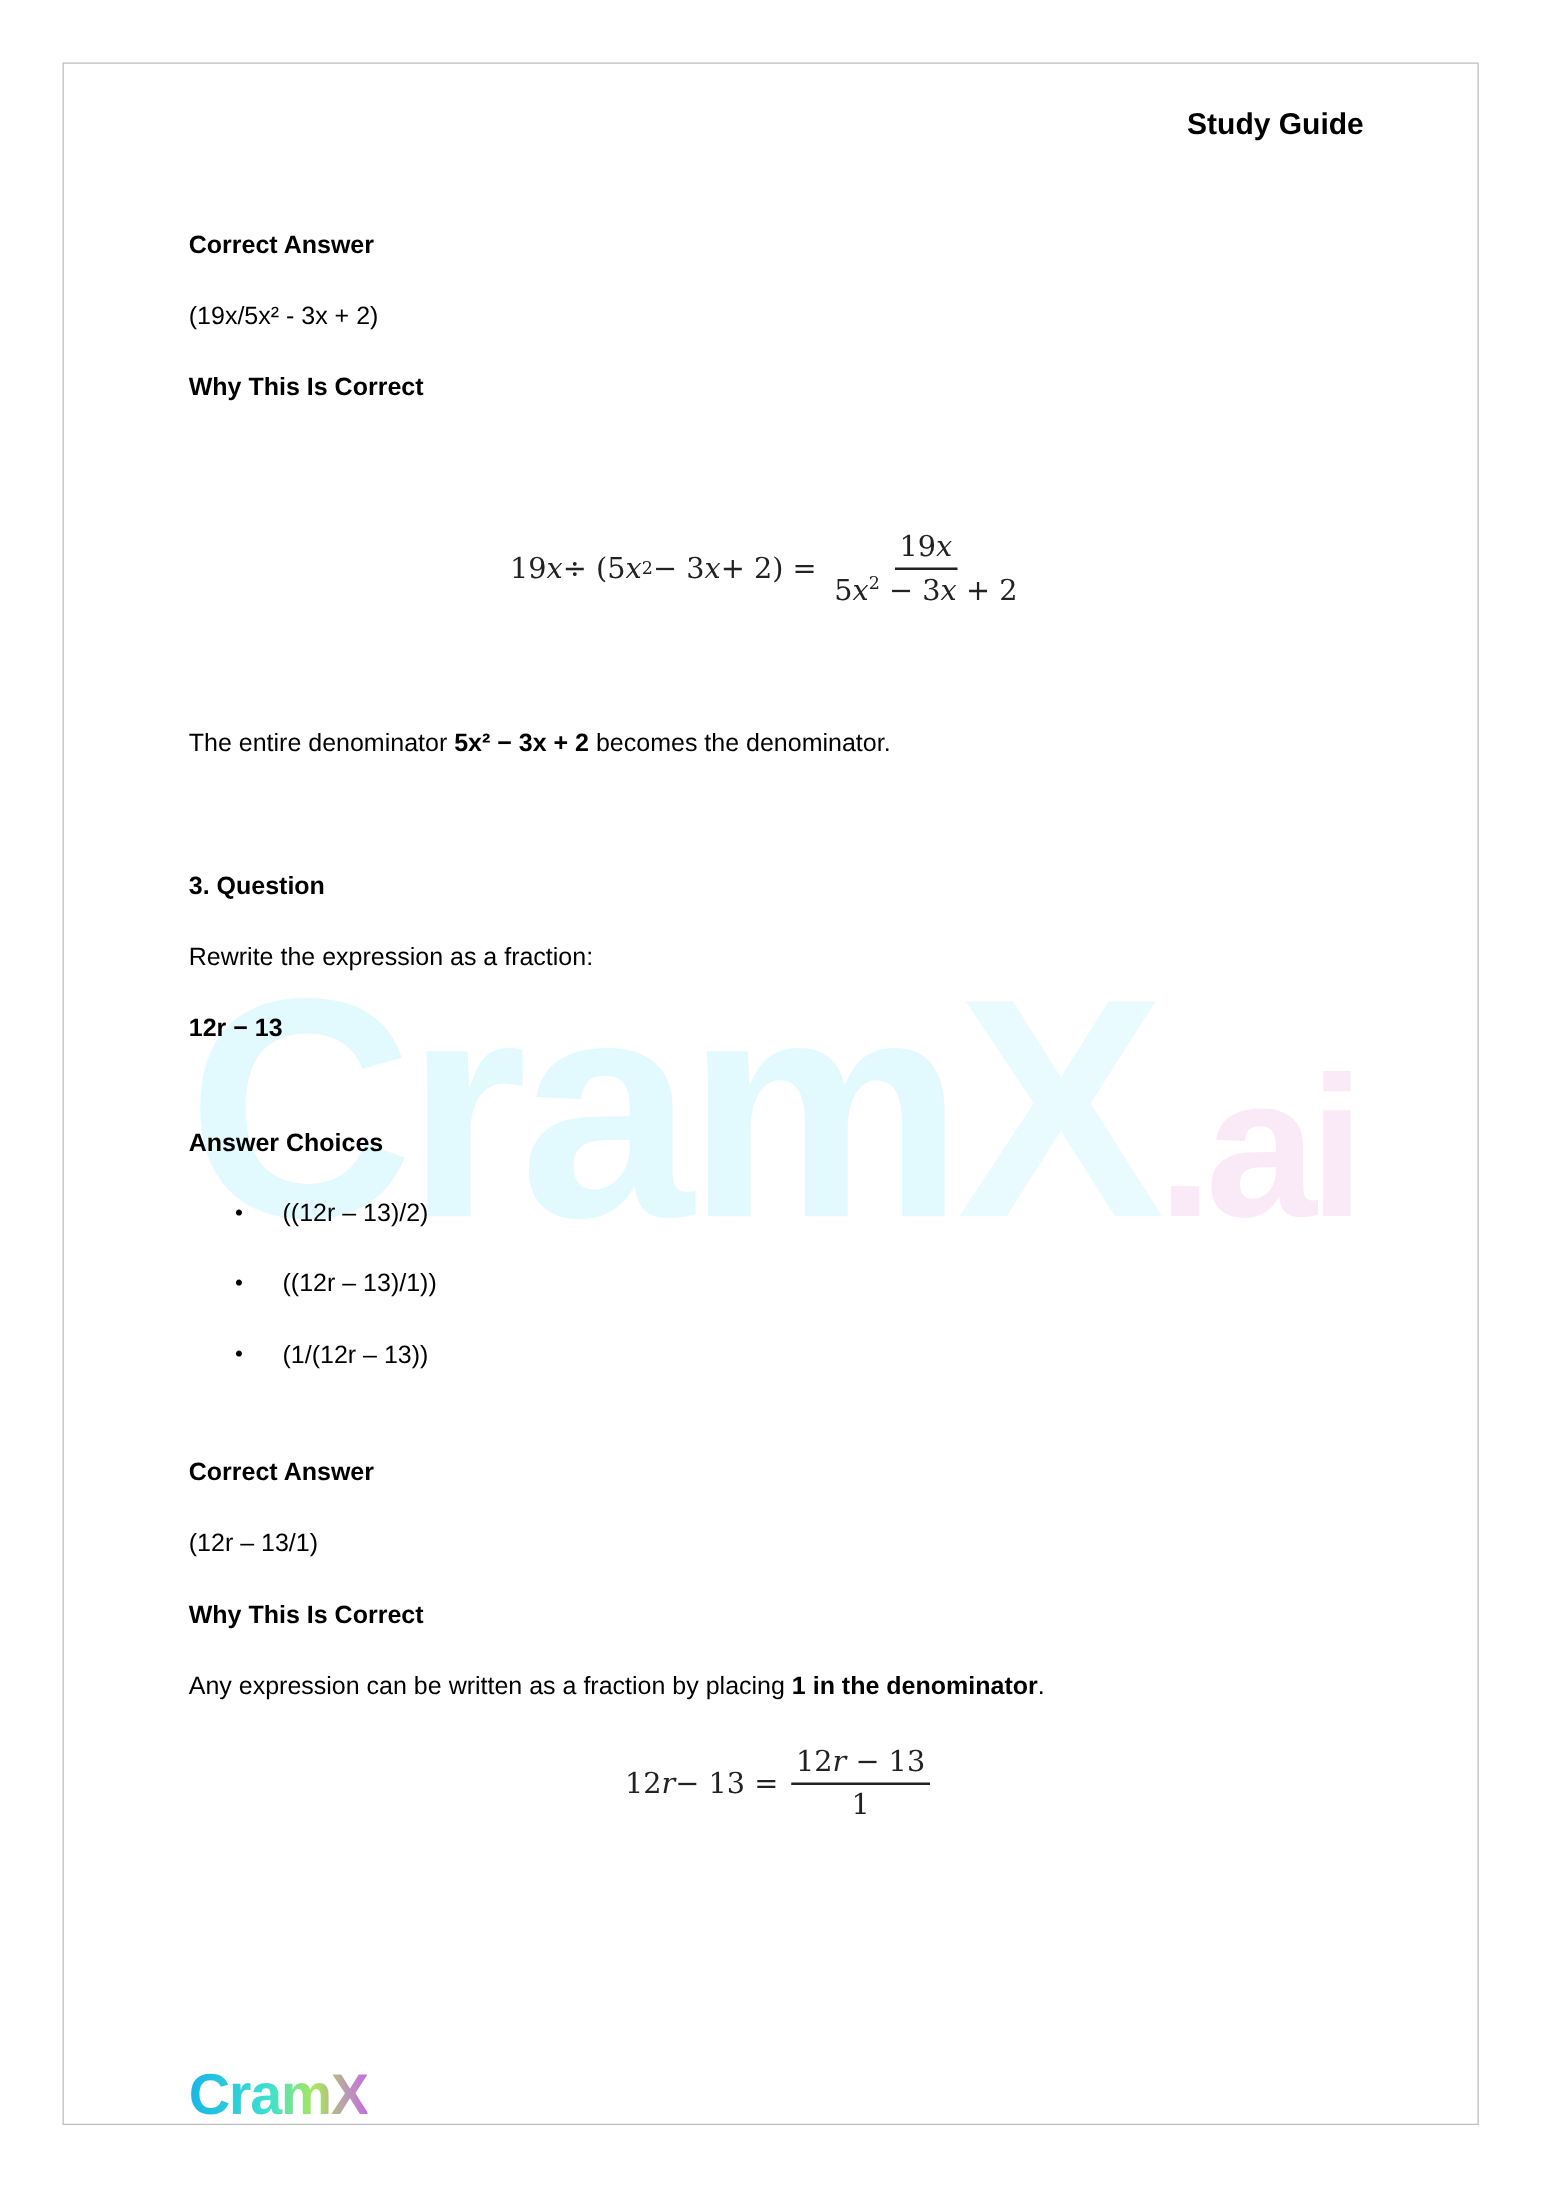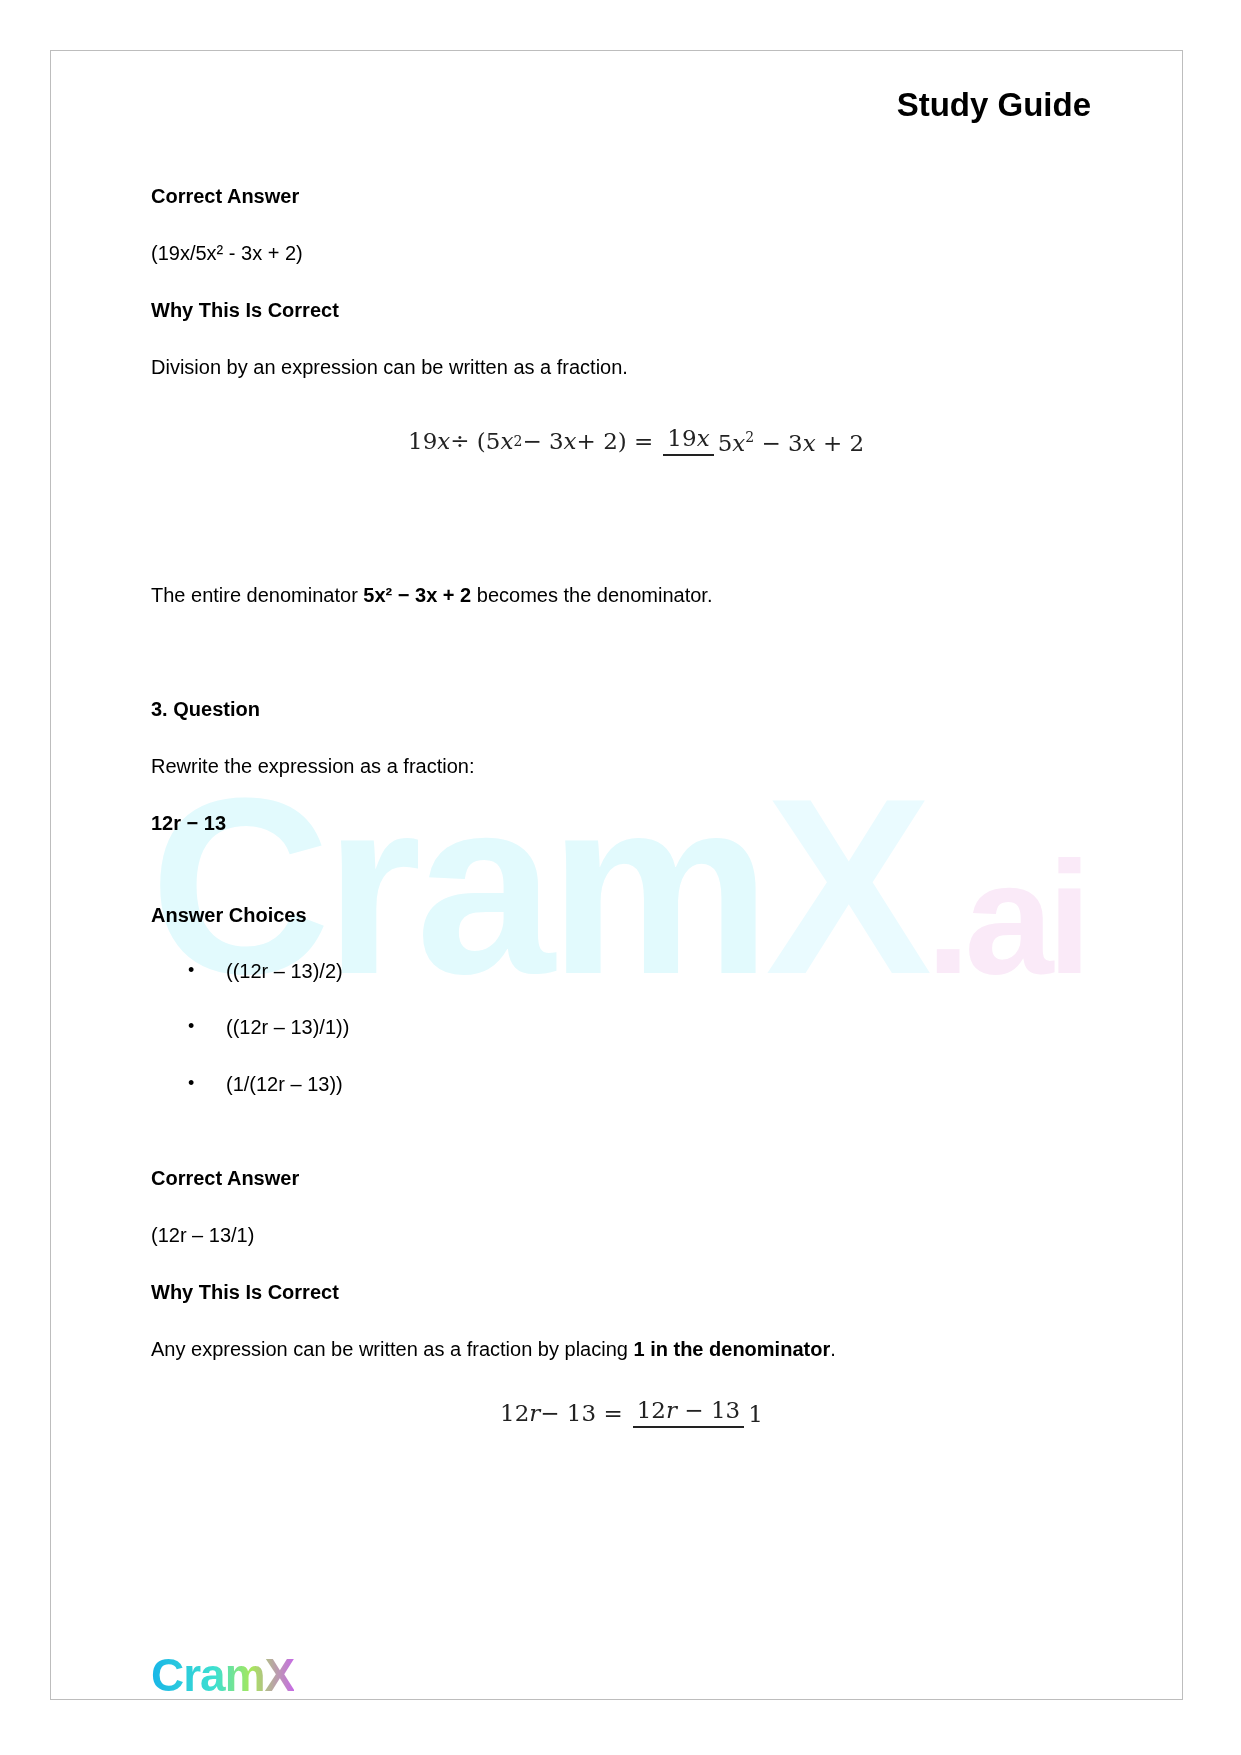--- a/index.html
+++ b/index.html
@@ -1,28 +1,28 @@
 <!DOCTYPE html>
 <html><head>
   <meta charset="utf-8">
   <style>
     html, body { margin: 0; padding: 0; background: #ffffff; }
     body { width: 1241px; height: 1755px; position: relative; overflow: hidden;
            font-family: "Liberation Sans", sans-serif; color: #000; }
     .page-frame { position: absolute; left: 50px; top: 50px; width: 1133px; height: 1650px;
                   border: 1px solid #bdbdbd; box-sizing: border-box; }
-    .title { position: absolute; right: 150px; top: 86px; font-size: 33px; font-weight: bold; }
+    .title { position: absolute; right: 150px; top: 86px; font-size: 24px; font-weight: bold; }
     .t { position: absolute; left: 151px; font-size: 20px; line-height: 24px; white-space: nowrap; }
     .b { font-weight: bold; }
     .bullet { position: absolute; left: 188px; font-size: 18px; }
     .choice { position: absolute; left: 226px; font-size: 20px; white-space: nowrap; }
     .math { position: absolute; font-family: "DejaVu Serif", serif; font-size: 23px; color: #222;
             display: flex; align-items: center; white-space: nowrap; }
     .math i { font-style: italic; }
-    .frac { display: inline-flex; flex-direction: row; align-items: center; margin-left: 10px; text-align: center; }
+    .frac { display: inline-flex; flex-direction: column; align-items: center; margin-left: 10px; text-align: center; }
     .frac .num { padding: 0 4px 3px 4px; border-bottom: 2px solid #222; }
     .frac .den { padding: 3px 4px 0 4px; }
     sup { font-size: 14px; }
     .watermark { position: absolute; left: 150px; top: 762px; font-family: "Liberation Sans", sans-serif;
                  font-weight: bold; font-size: 250px; line-height: 1; letter-spacing: -6px;
                  pointer-events: none; z-index: 0; }
     .wm-cram { color: #e2fafd; }
     .wm-x { color: #eafbff; }
     .wm-ai { color: #faeaf8; font-size: 160px; }
     .content { position: absolute; inset: 0; z-index: 1; }
@@ -39,21 +39,20 @@
 <div class="watermark">
   <span class="wm-cram">Cram</span><span class="wm-x">X</span><span class="wm-ai">.ai</span>
 </div>
 
 <div class="content">
   <div class="title">Study Guide</div>
 
   <div class="t b" style="top:184px">Correct Answer</div>
   <div class="t" style="top:241px">(19x/5x² - 3x + 2)</div>
   <div class="t b" style="top:298px">Why This Is Correct</div>
-  <div class="t" style="top:355px">Division by an expression can be written as a fraction.</div>
 
   <div class="math" style="left:408px; top:425px;">
     <span>19</span>
       <i>x</i>
       <span> ÷ (5</span>
       <i>x</i>
       <sup>2</sup>
       <span> − 3</span>
       <i>x</i>
       <span> + 2) =</span>

